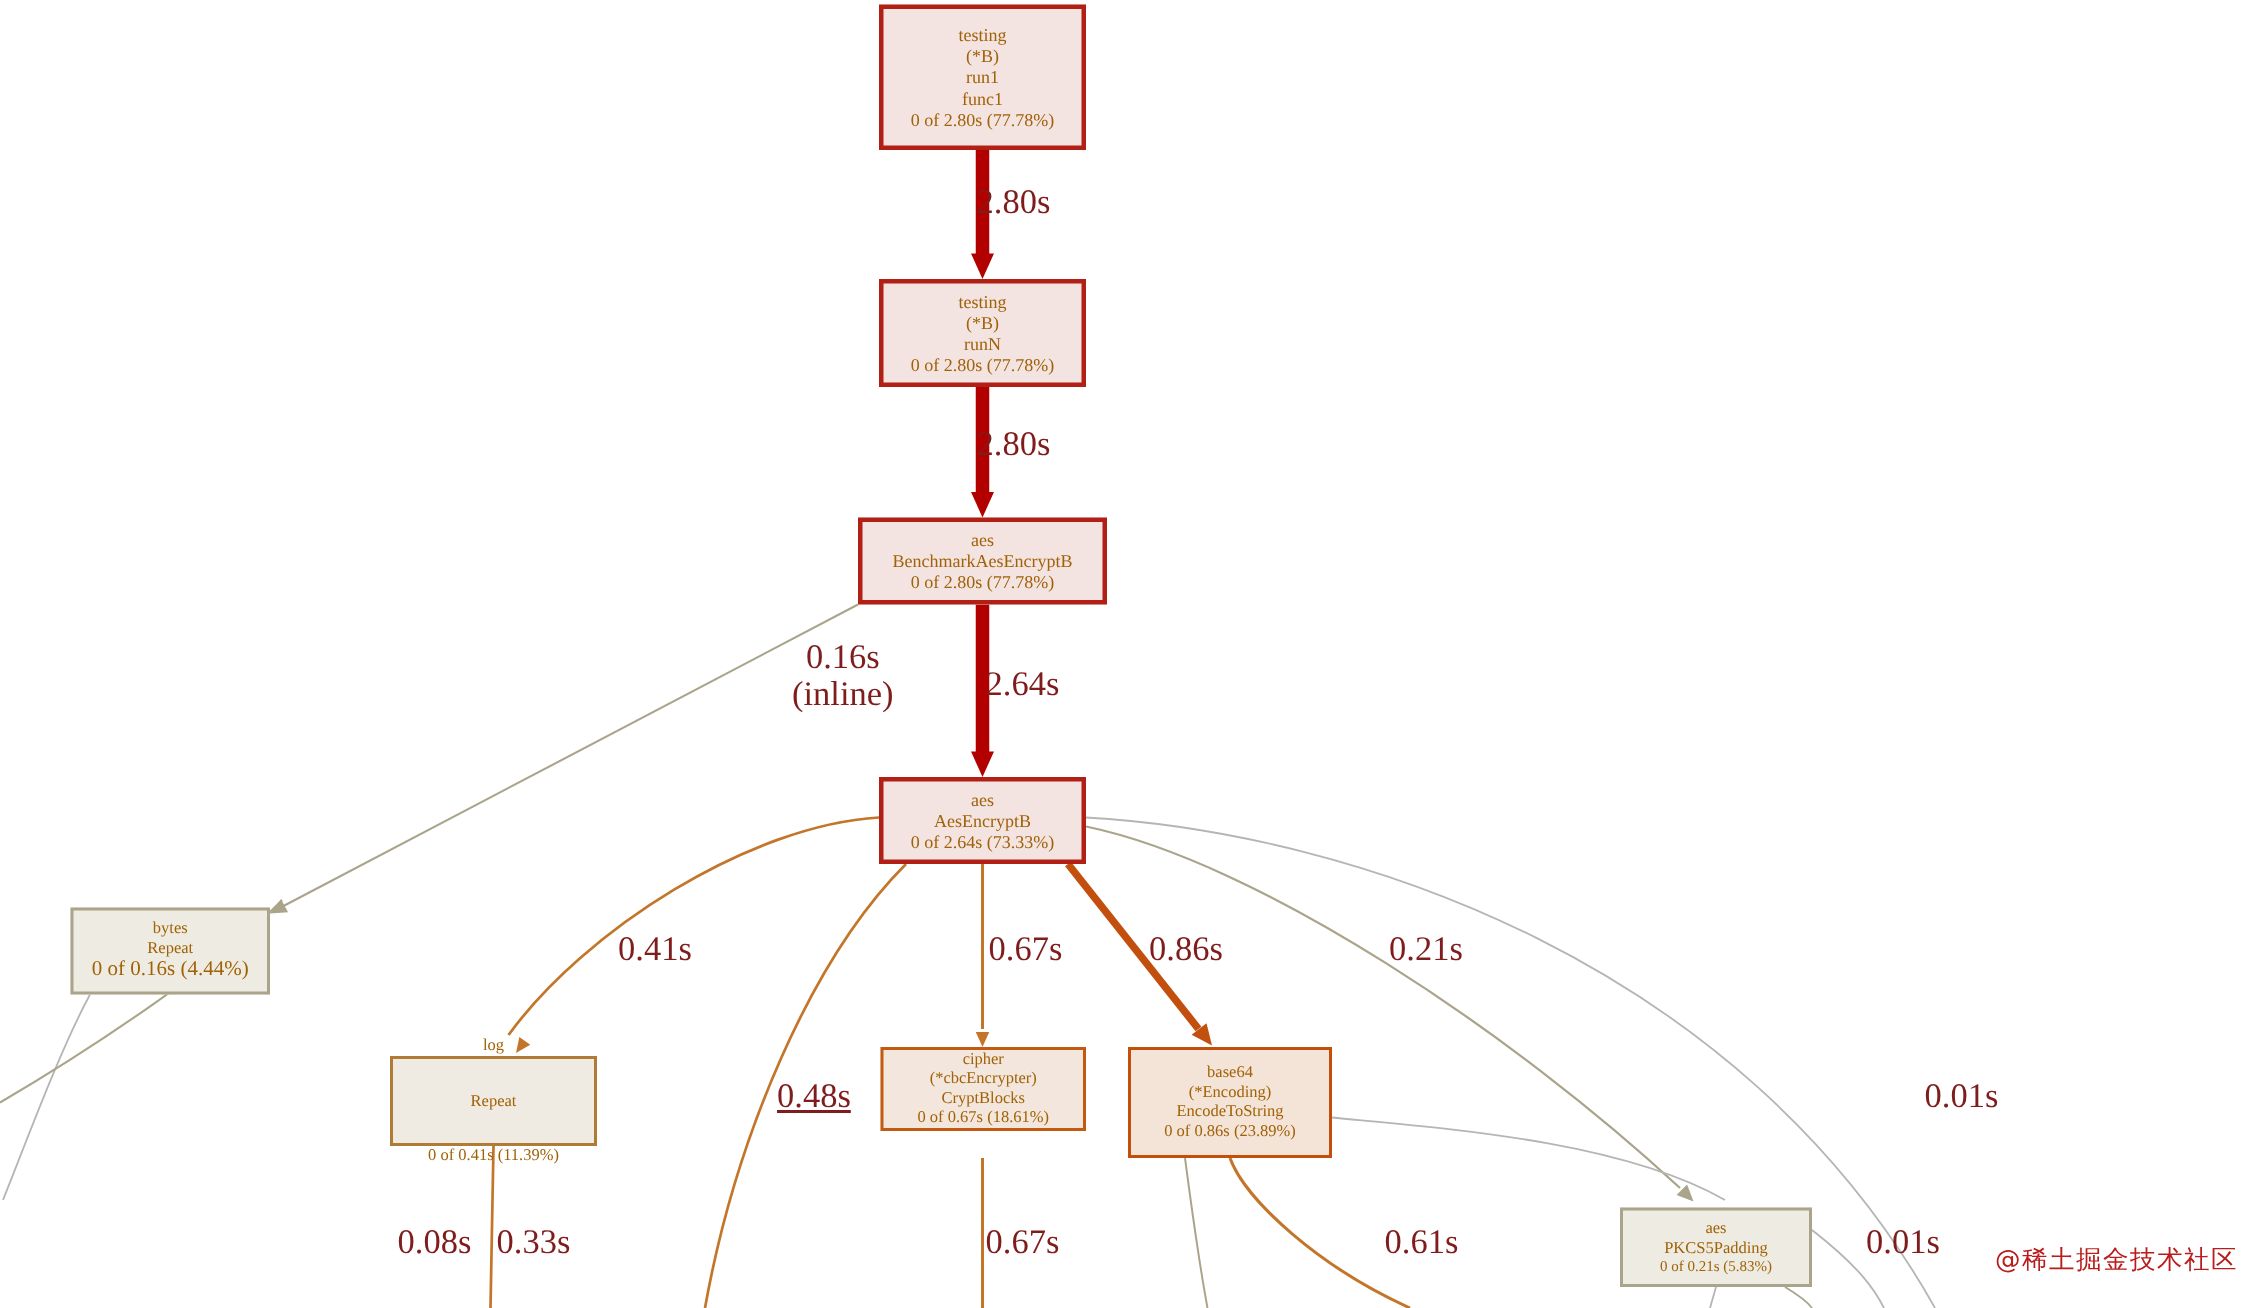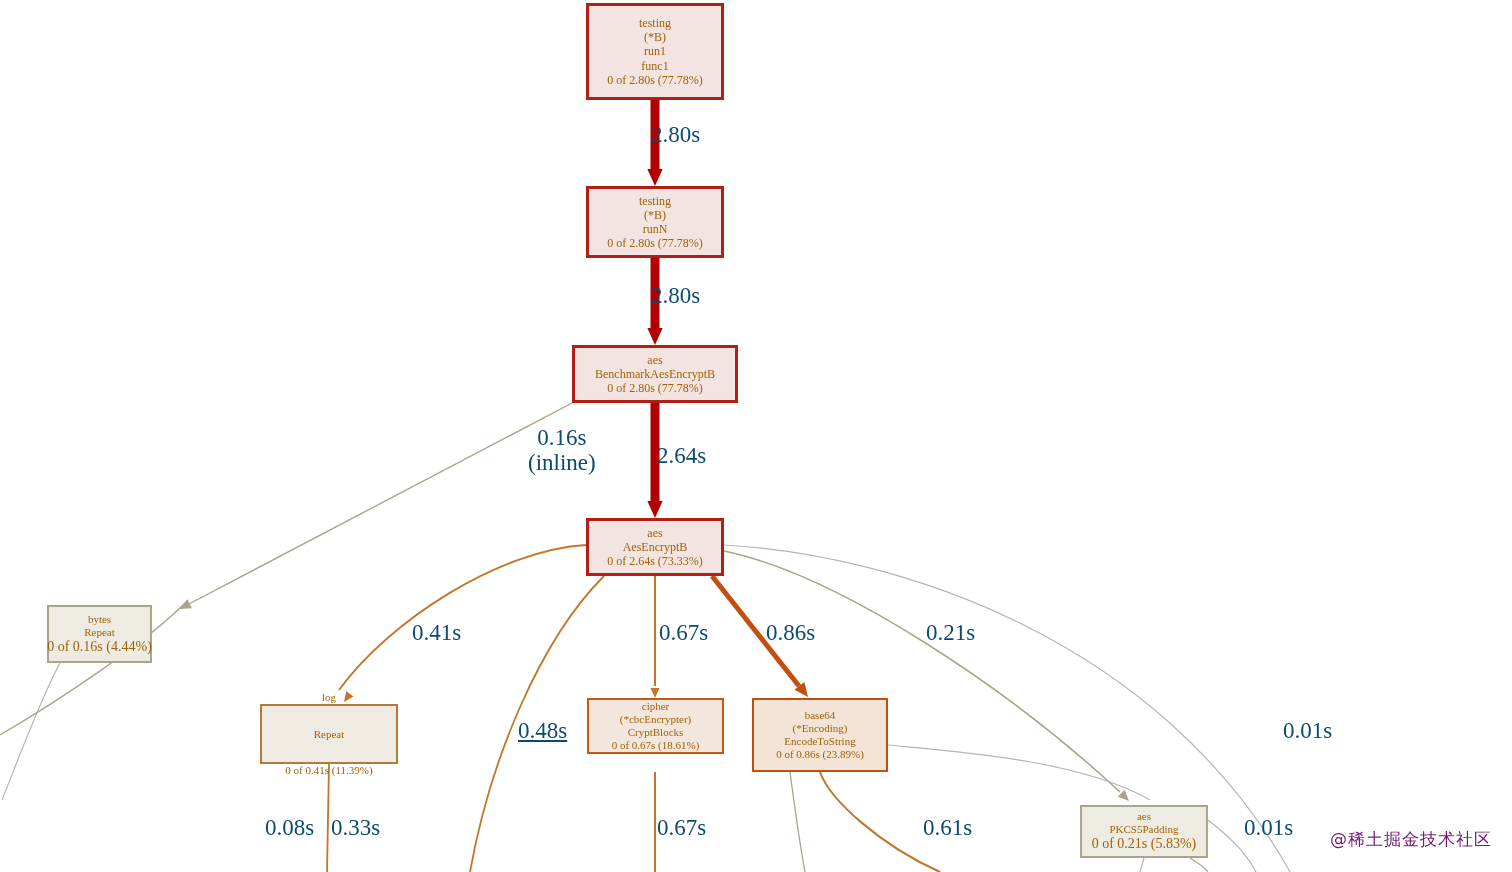--- a/index.html
+++ b/index.html
@@ -37,28 +37,28 @@
   }
   .node .nl {
     display: block;
     white-space: nowrap;
   }
   .node .stat {
     white-space: nowrap;
   }
   .edge-label {
     position: absolute;
-    color: #0c4a6e;
+    color: #7f1d1d;
     white-space: nowrap;
     line-height: 1.1;
     text-align: center;
   }
   .watermark {
     position: absolute;
-    color: #701a75;
+    color: #b91c1c;
     white-space: nowrap;
     font-family: "DejaVu Sans", sans-serif;
     letter-spacing: 1px;
   }
 </style>
 </head>
 <body>
 
 <div id="canvas">
 
@@ -110,21 +110,21 @@
       <div class="node" style="left: 572px; top: 345px; width: 166px; height: 58px; background: rgb(243, 227, 225); border-color: rgb(178, 31, 20); border-width: 3px; font-size: 12px;">
         <span class="nl">aes</span>
         <span class="nl">BenchmarkAesEncryptB</span>
         <span class="stat" style="font-size: 12px;">0 of 2.80s (77.78%)</span>
       </div>
       <div class="node" style="left: 586px; top: 518px; width: 138px; height: 58px; background: rgb(243, 227, 225); border-color: rgb(178, 31, 20); border-width: 3px; font-size: 12px;">
         <span class="nl">aes</span>
         <span class="nl">AesEncryptB</span>
         <span class="stat" style="font-size: 12px;">0 of 2.64s (73.33%)</span>
       </div>
-      <div class="node" style="left: 47px; top: 605px; width: 105px; height: 58px; background: rgb(238, 236, 226); border-color: rgb(169, 164, 138); border-width: 2px; font-size: 11px;">
+      <div class="node" style="left: 47px; top: 605px; width: 133px; height: 58px; background: rgb(238, 236, 226); border-color: rgb(169, 164, 138); border-width: 2px; font-size: 11px;">
         <span class="nl">bytes</span>
         <span class="nl">Repeat</span>
         <span class="stat" style="font-size: 14px;">0 of 0.16s (4.44%)</span>
       </div>
       <div class="node" style="left: 260px; top: 704px; width: 138px; height: 60px; background: rgb(240, 235, 226); border-color: rgb(176, 123, 54); border-width: 2px; font-size: 11px; gap: 24px;">
         <span class="nl">log</span>
         <span class="nl">Repeat</span>
         <span class="stat" style="font-size: 11px;">0 of 0.41s (11.39%)</span>
       </div>
       <div class="node" style="left: 587px; top: 698px; width: 137px; height: 56px; background: rgb(243, 231, 221); border-color: rgb(195, 90, 18); border-width: 2px; font-size: 11px;">
@@ -135,21 +135,21 @@
       </div>
       <div class="node" style="left: 752px; top: 698px; width: 136px; height: 74px; background: rgb(243, 228, 215); border-color: rgb(195, 80, 10); border-width: 2px; font-size: 11px;">
         <span class="nl">base64</span>
         <span class="nl">(*Encoding)</span>
         <span class="nl">EncodeToString</span>
         <span class="stat" style="font-size: 11px;">0 of 0.86s (23.89%)</span>
       </div>
       <div class="node" style="left: 1080px; top: 805px; width: 128px; height: 53px; background: rgb(238, 236, 226); border-color: rgb(169, 164, 138); border-width: 2px; font-size: 11px;">
         <span class="nl">aes</span>
         <span class="nl">PKCS5Padding</span>
-        <span class="stat" style="font-size: 14px;">0 of 0.21s (5.83%)</span>
+        <span class="stat" style="font-size: 10px;">0 of 0.21s (5.83%)</span>
       </div>
     </div>
 
   <div class="watermark" style="left:1330px; top:828px; font-size:17px;">@稀土掘金技术社区</div>
 
 <div class="edge-label" style="left: 651px; top: 122px; font-size: 23px;">
       <div>2.80s</div>
     </div>
     <div class="edge-label" style="left: 651px; top: 283px; font-size: 23px;">
       <div>2.80s</div>

